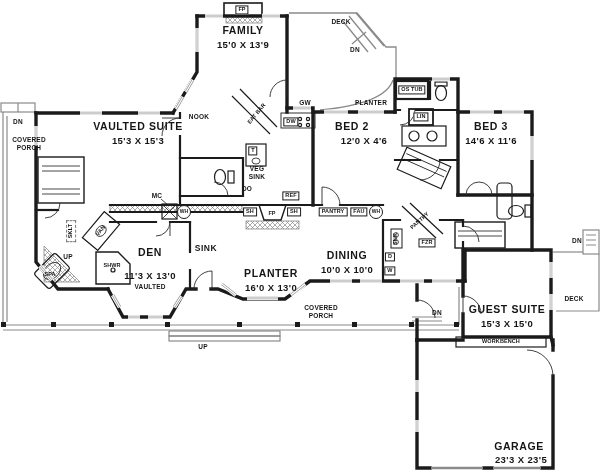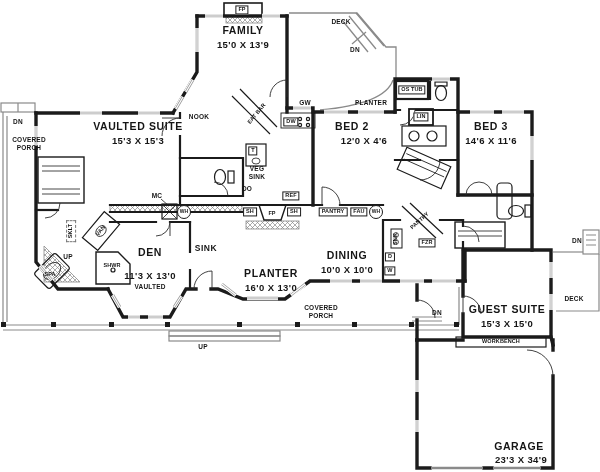--- a/index.html
+++ b/index.html
@@ -207,21 +207,21 @@
 <div class="lbl dims" style="left:150px;top:276px">11'3 X 13'0</div>
 <div class="lbl sm" style="left:150px;top:287px">VAULTED</div>
 <div class="lbl mid" style="left:206px;top:248px">SINK</div>
 <div class="lbl room" style="left:271px;top:274px">PLANTER</div>
 <div class="lbl dims" style="left:271px;top:288px">16'0 X 13'0</div>
 <div class="lbl room" style="left:347px;top:256px">DINING</div>
 <div class="lbl dims" style="left:347px;top:270px">10'0 X 10'0</div>
 <div class="lbl room" style="left:507px;top:310px">GUEST SUITE</div>
 <div class="lbl dims" style="left:507px;top:324px">15'3 X 15'0</div>
 <div class="lbl room" style="left:519px;top:447px">GARAGE</div>
-<div class="lbl dims" style="left:521px;top:460px">23'3 X 34'9</div>
+<div class="lbl dims" style="left:521px;top:460px">23'3 X 23'5</div>
 
 <div class="lbl sm" style="left:341px;top:22px">DECK</div>
 <div class="lbl sm" style="left:574px;top:299px">DECK</div>
 <div class="lbl sm" style="left:371px;top:103px">PLANTER</div>
 <div class="lbl sm" style="left:29px;top:140px">COVERED</div>
 <div class="lbl sm" style="left:29px;top:148px">PORCH</div>
 <div class="lbl sm" style="left:321px;top:308px">COVERED</div>
 <div class="lbl sm" style="left:321px;top:316px">PORCH</div>
 
 <div class="lbl sm" style="left:355px;top:50px">DN</div>

